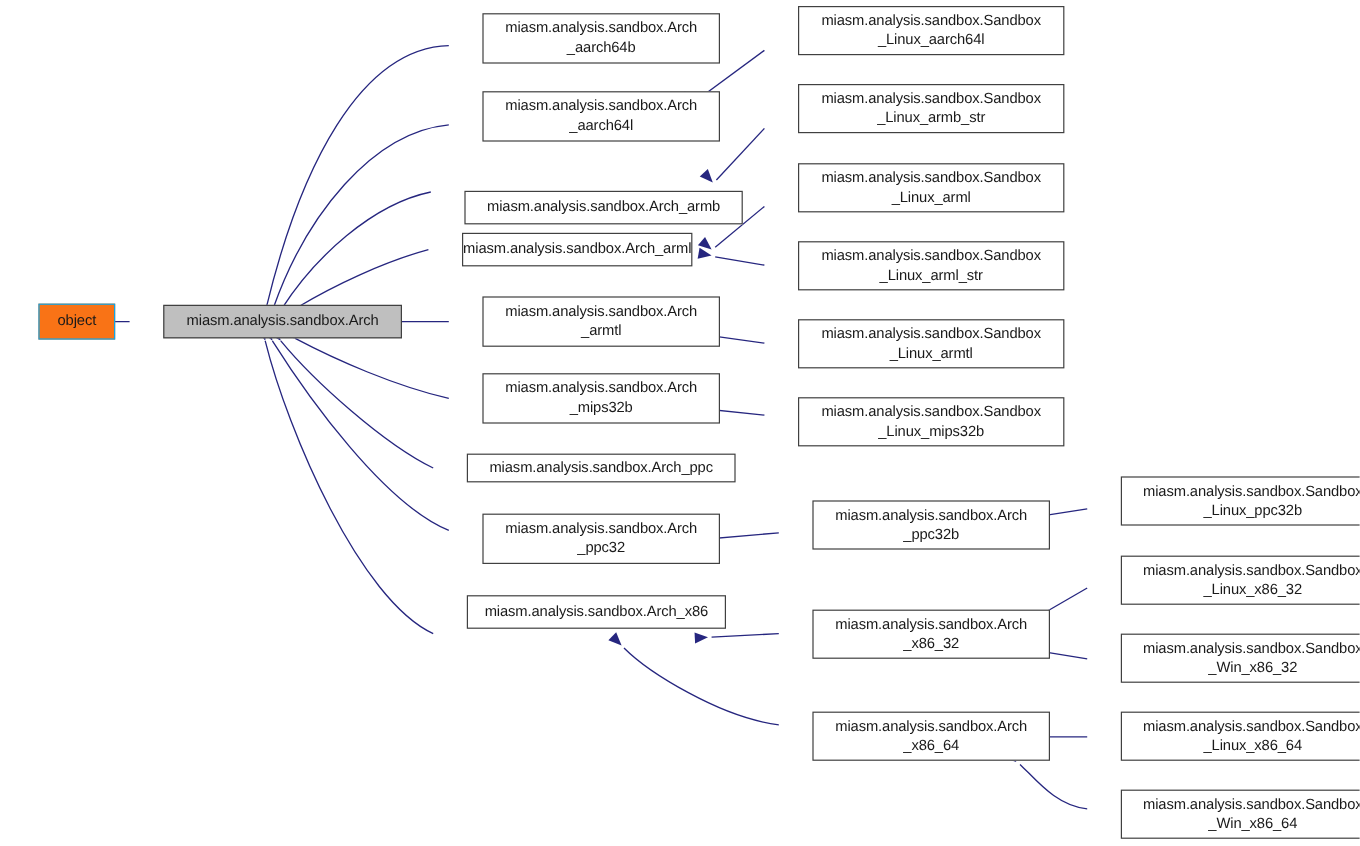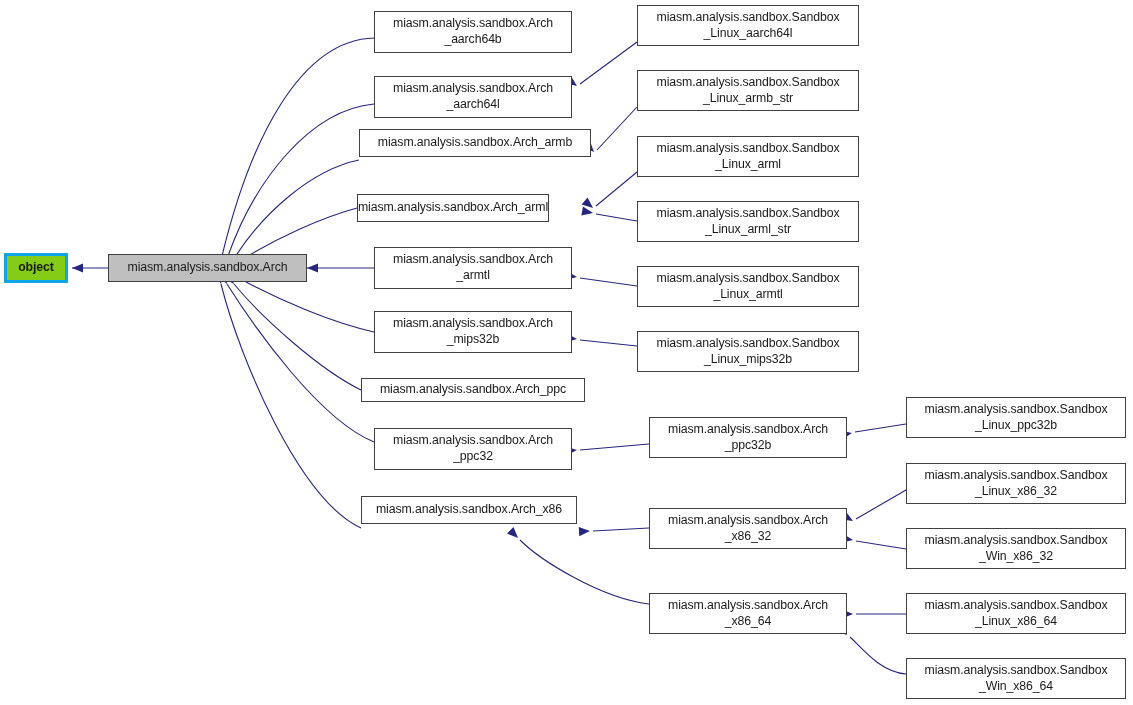--- a/index.html
+++ b/index.html
@@ -4,23 +4,23 @@
 <style>
   html,body{margin:0;padding:0;background:#ffffff;}
   body{width:1133px;height:705px;overflow:hidden;
        font-family:"Liberation Sans","DejaVu Sans",sans-serif;}
   #diagram{position:relative;width:1133px;height:705px;}
   svg#edges{position:absolute;left:0;top:0;width:1133px;height:705px;}
   .node{position:absolute;box-sizing:border-box;display:flex;
         align-items:center;justify-content:center;text-align:center;
         background:#ffffff;border:1px solid #404040;
         font-size:12.3px;color:#1a1a1a;line-height:1.28;
-        letter-spacing:-0.1px;white-space:pre-line;overflow:hidden;}
+        letter-spacing:-0.1px;white-space:pre-line;overflow:hidden;margin-left:28px;}
   .node.root{background:#bfbfbf;border-color:#404040;}
-  .node.ext{border:3px solid #0ea5e9;background:#84cc16;font-weight:bold;}
+  .node.ext{border:1px solid #0ea5e9;background:#f97316;}
 </style>
 </head>
 <body>
 
 <div id="diagram" style="background: rgb(255, 255, 255);">
   <svg id="edges" viewBox="0 0 1133 705" xmlns="http://www.w3.org/2000/svg">
       <path d="M 108,268 L 72,268" fill="none" stroke="#26267f" stroke-width="1.1"></path>
       <polygon points="0,0 11,-4.6 11,4.6" fill="#26267f" transform="translate(72,268) rotate(0)"></polygon>
       <path d="M 374,38 C 300,40 250,140 222,256" fill="none" stroke="#26267f" stroke-width="1.1"></path>
       <polygon points="0,0 11,-4.6 11,4.6" fill="#26267f" transform="translate(222,256) rotate(107)"></polygon>
@@ -68,21 +68,21 @@
       <polygon points="0,0 11,-4.6 11,4.6" fill="#26267f" transform="translate(853,614) rotate(180)"></polygon>
       <path d="M 906,674 C 880,672 862,648 850,637" fill="none" stroke="#26267f" stroke-width="1.1"></path>
       <polygon points="0,0 11,-4.6 11,4.6" fill="#26267f" transform="translate(847,635) rotate(-140)"></polygon>
     </svg>
 <div class="node ext" style="left: 4px; top: 253px; width: 64px; height: 30px;">object</div>
     <div class="node root" style="left: 108px; top: 254px; width: 199px; height: 28px;">miasm.analysis.sandbox.Arch</div>
     <div class="node" style="left: 374px; top: 11px; width: 198px; height: 42px;">miasm.analysis.sandbox.Arch
 _aarch64b</div>
     <div class="node" style="left: 374px; top: 76px; width: 198px; height: 42px;">miasm.analysis.sandbox.Arch
 _aarch64l</div>
-    <div class="node" style="left: 359px; top: 129px; width: 232px; height: 28px;">miasm.analysis.sandbox.Arch_armb</div>
+    <div class="node" style="left: 359px; top: 159px; width: 232px; height: 28px;">miasm.analysis.sandbox.Arch_armb</div>
     <div class="node" style="left: 357px; top: 194px; width: 192px; height: 28px;">miasm.analysis.sandbox.Arch_arml</div>
     <div class="node" style="left: 374px; top: 247px; width: 198px; height: 42px;">miasm.analysis.sandbox.Arch
 _armtl</div>
     <div class="node" style="left: 374px; top: 311px; width: 198px; height: 42px;">miasm.analysis.sandbox.Arch
 _mips32b</div>
     <div class="node" style="left: 361px; top: 378px; width: 224px; height: 24px;">miasm.analysis.sandbox.Arch_ppc</div>
     <div class="node" style="left: 374px; top: 428px; width: 198px; height: 42px;">miasm.analysis.sandbox.Arch
 _ppc32</div>
     <div class="node" style="left: 361px; top: 496px; width: 216px; height: 28px;">miasm.analysis.sandbox.Arch_x86</div>
     <div class="node" style="left: 637px; top: 5px; width: 222px; height: 41px;">miasm.analysis.sandbox.Sandbox

